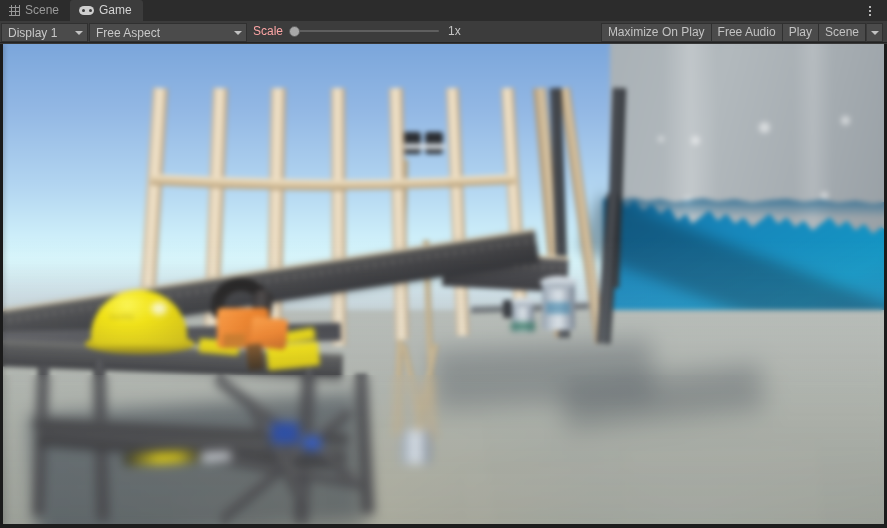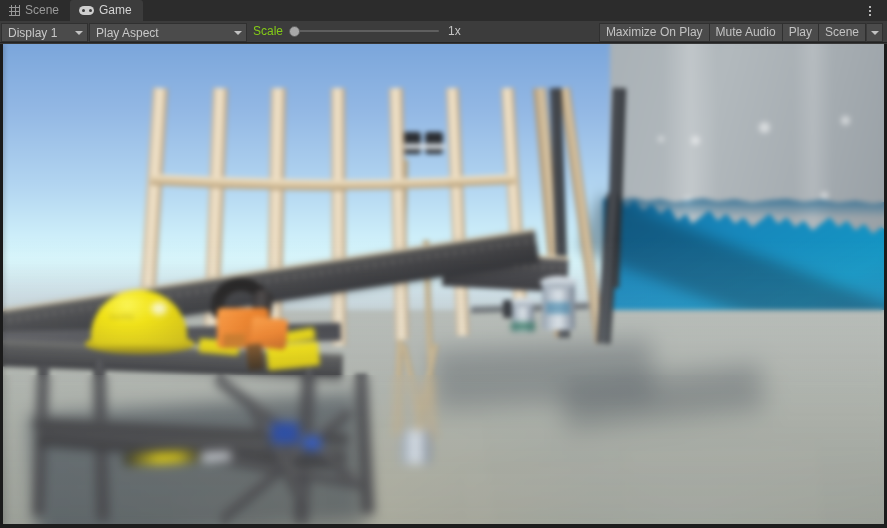--- a/index.html
+++ b/index.html
@@ -171,21 +171,21 @@
   
   .scale-group {
     display: flex;
     align-items: center;
     height: 22px;
     margin-left: 6px;
     flex: 0 0 auto;
   }
   .scale-label {
     font-size: 12px;
-    color: #84cc16;
+    color: #fca5a5;
     margin-right: 6px;
   }
   .slider {
     position: relative;
     width: 150px;
     height: 14px;
     display: flex;
     align-items: center;
   }
   .slider-track {
@@ -648,41 +648,41 @@
   </div>
 
   <div class="toolbar">
 
     <div class="dropdown dd-display">
       <span>Display 1</span>
       <span class="caret"></span>
     </div>
 
     <div class="dropdown dd-aspect">
-      <span>Play Aspect</span>
+      <span>Free Aspect</span>
       <span class="caret"></span>
     </div>
 
     <div class="scale-group">
       <span class="scale-label">Scale</span>
       <div class="slider">
         <div class="slider-track"></div>
         <div class="slider-thumb"></div>
       </div>
       <span class="scale-value">1x</span>
     </div>
 
     <div class="tb-spacer"></div>
 
     <div class="tb-right">
       <div class="tb-btn">
         <span>Maximize On Play</span>
       </div>
       <div class="tb-btn">
-        <span>Mute Audio</span>
+        <span>Free Audio</span>
       </div>
       <div class="tb-btn">
         <span>Play</span>
       </div>
       <div class="tb-btn">
         <span>Scene</span>
       </div>
       <div class="gizmo-caret-btn">
         <span class="caret" style="margin-left:0"></span>
       </div>

